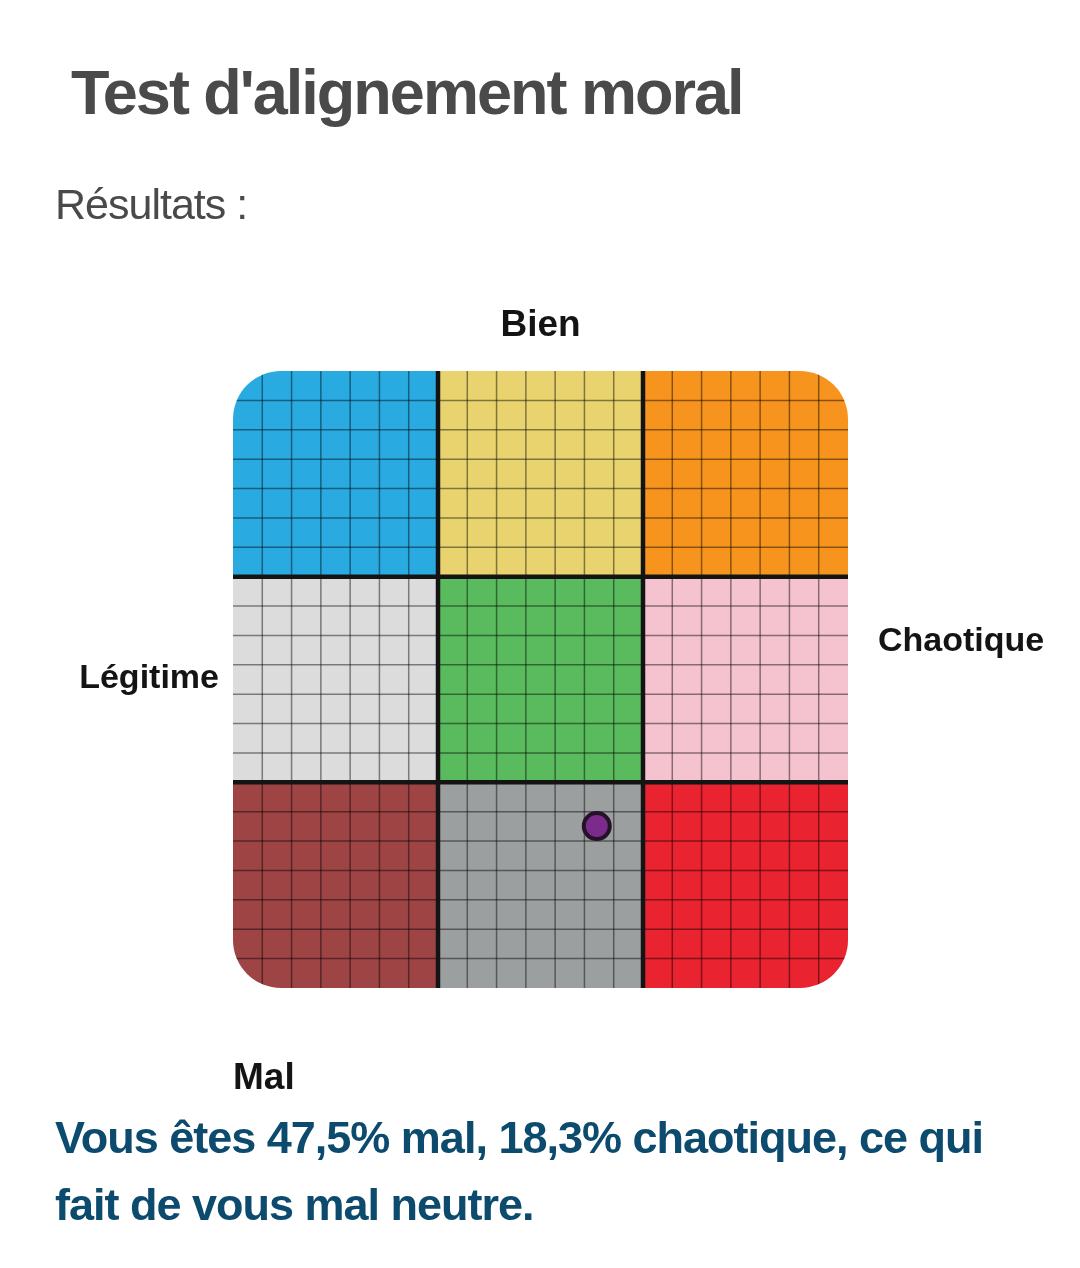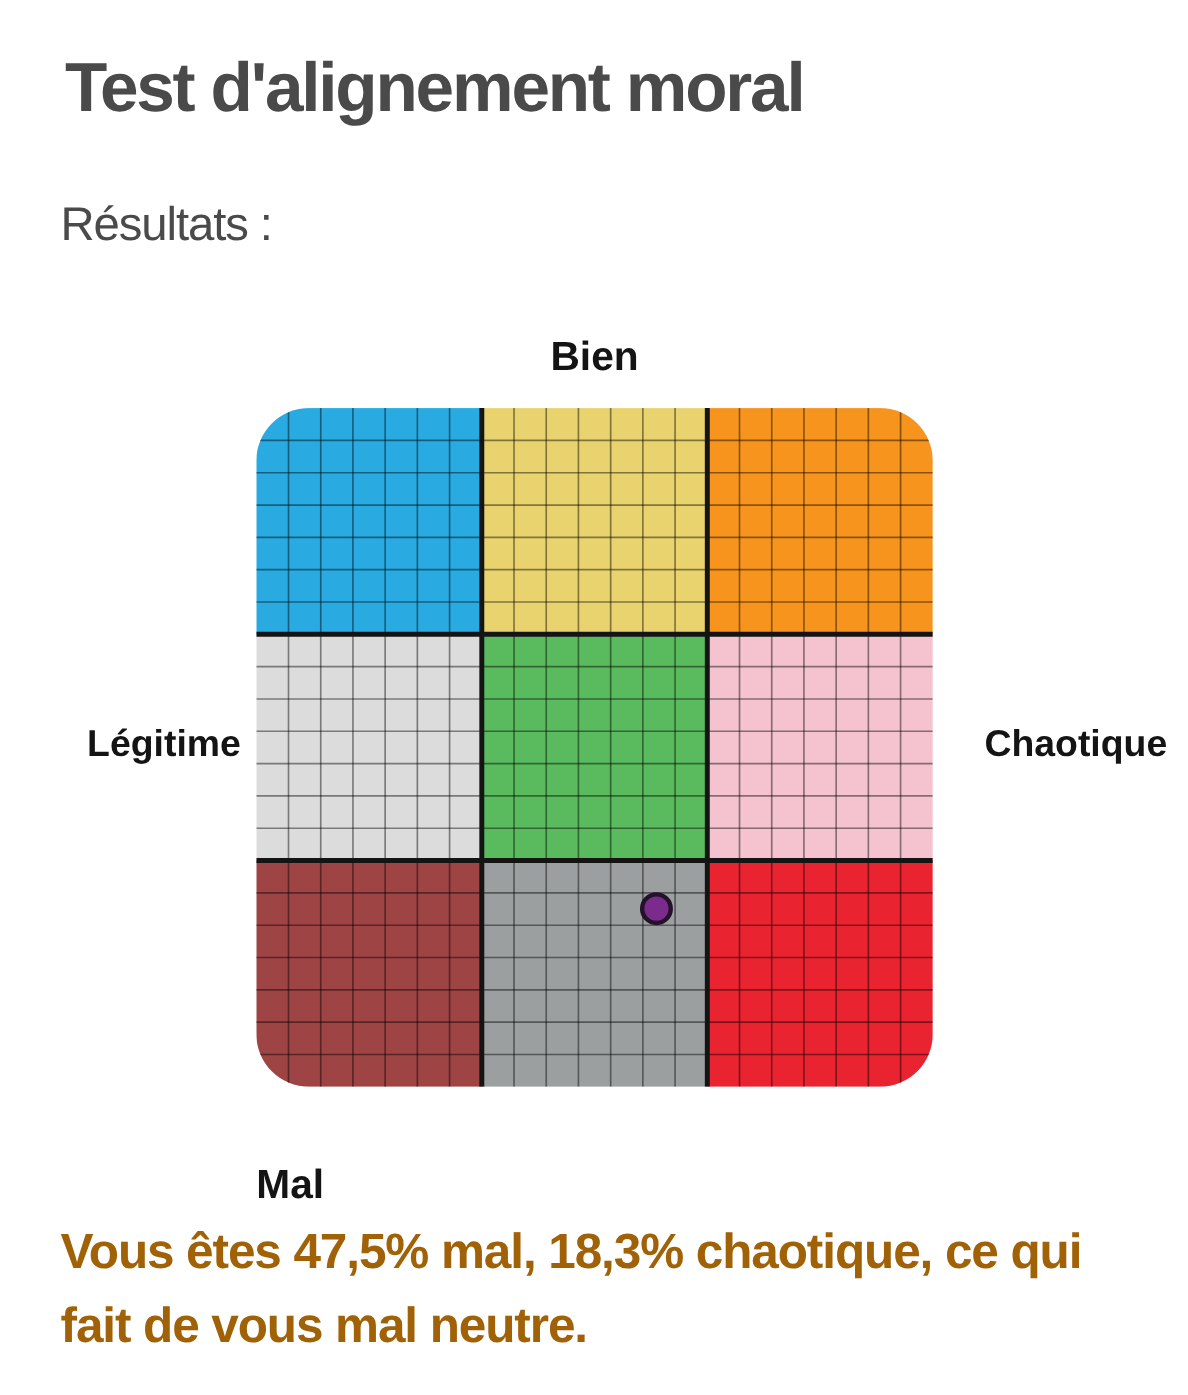--- a/index.html
+++ b/index.html
@@ -6,46 +6,46 @@
   body {
     width:1080px; height:1268px;
     position:relative;
     background:#ffffff;
     font-family:"Liberation Sans", sans-serif;
     overflow:hidden;
   }
   .page-title {
     position:absolute; left:55px; top:40px;
     font-size:63px; font-weight:700; letter-spacing:-2px;
-    color:#4a4a4a; margin:4px;
+    color:#4a4a4a; margin:16px;
   }
   .section-title {
     position:absolute; left:55px; top:180px;
     font-size:43px; font-weight:400; letter-spacing:-1px;
     color:#4a4a4a; margin:0;
   }
   .axis-label {
     position:absolute; margin:0;
     font-weight:700; color:#141414;
   }
   .axis-top    { left:233px; width:615px; top:303px;  text-align:center; font-size:37px; }
   .axis-bottom { left:233px; width:615px; top:1056px; text-align:left; font-size:37px; }
   .axis-left   { left:0px;   width:200px; top:657px;  text-align:right;  font-size:34px;padding-left:19px; }
-  .axis-right  { left:878px; width:200px; top:657px;  text-align:center;   font-size:34px; }
+  .axis-right  { left:878px; width:200px; top:620px;  text-align:left;   font-size:34px; }
   .chart-wrap {
     position:absolute; left:233px; top:371px;
     width:615px; height:617px;
   }
   .chart-wrap svg { display:block; width:100%; height:100%; }
   .result-text {
     position:absolute; left:55px; top:1105px;
     width:950px;
     font-size:45px; font-weight:700; letter-spacing:-1px;
     line-height:1.48;
-    color:#a16207; margin:0;
+    color:#0c4a6e; margin:0;
   }
 </style>
 </head>
 <body>
 
 <h1 class="page-title">Test d'alignement moral</h1>
 <h2 class="section-title">Résultats :</h2>
 
 <p class="axis-label axis-top">Bien</p>
 <p class="axis-label axis-left">Légitime</p>

